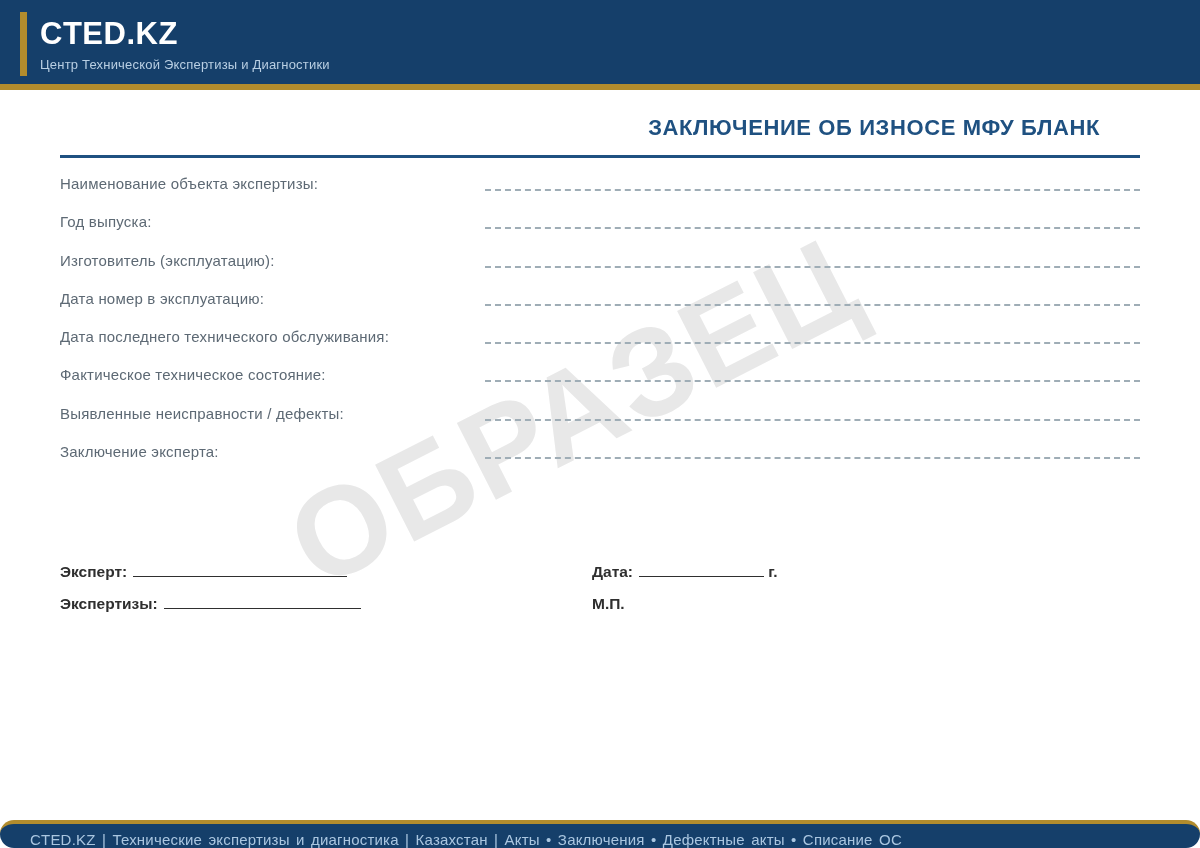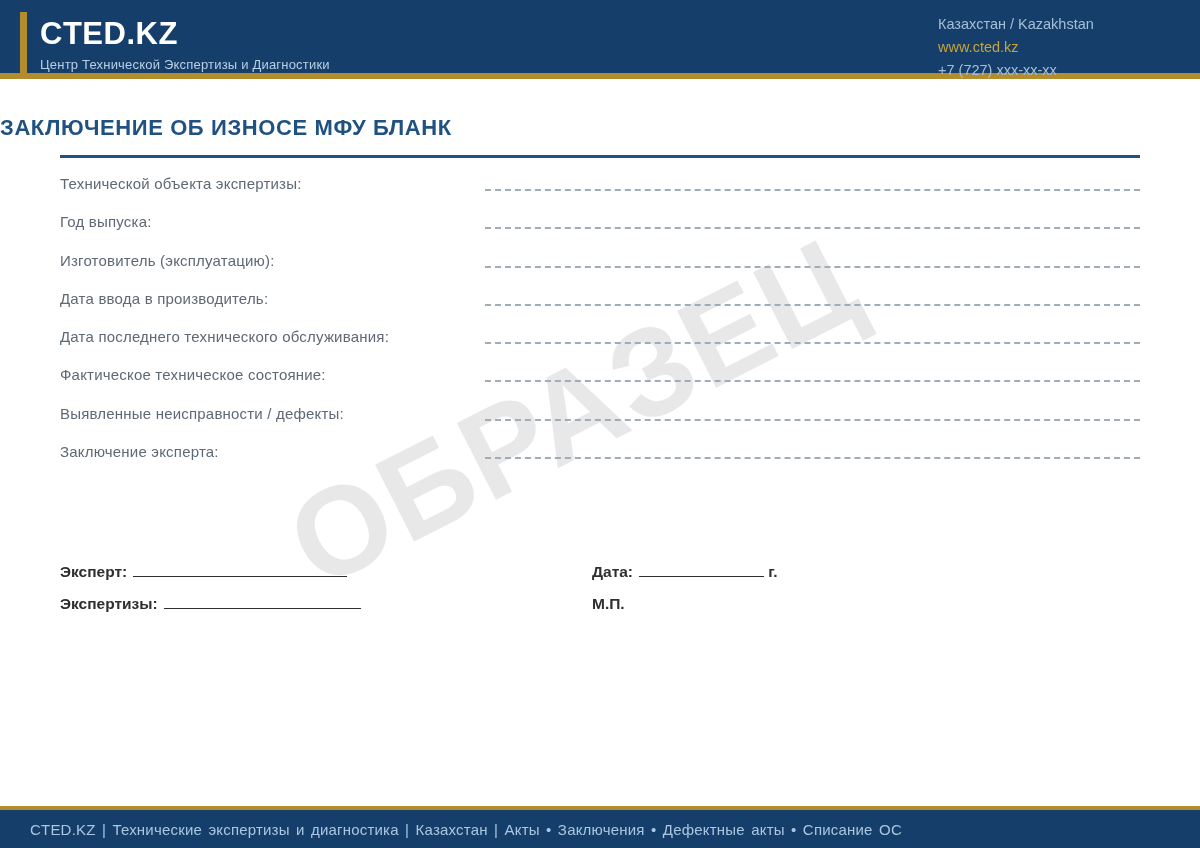--- a/index.html
+++ b/index.html
@@ -11,21 +11,21 @@
   *{box-sizing:border-box; margin:0; padding:0;}
   html,body{width:1200px; height:848px;}
   body{
     font-family:"Liberation Sans", sans-serif;
     background:#ffffff;
     position:relative;
     overflow:hidden;
   }
   
   .site-header{
-    position:absolute; left:0; top:0; width:1200px; height:79px;
+    position:absolute; left:0; top:0; width:1200px; height:90px;
     background:var(--navy);
     border-bottom:6px solid var(--gold);
   }
   .logo-wrap{
     position:absolute; left:20px; top:12px; height:64px;
     display:flex; align-items:stretch;
   }
   .logo-accent{
     width:7px; background:var(--gold); margin-right:13px;
   }
@@ -40,21 +40,21 @@
     position:absolute; left:938px; top:16px;
     display:flex; flex-direction:column; gap:7px;
     font-size:14.5px;
   }
   .hc-country{color:var(--header_muted);}
   .hc-site{color:var(--link_gold); text-decoration:none;}
   .hc-phone{color:var(--header_muted);}
   
   .doc-title{
     position:absolute; left:0; top:115px; width:1100px;
-    text-align:left; color:var(--title_blue);
+    text-align:right; color:var(--title_blue);
     font-size:22px; font-weight:bold; letter-spacing:0.6px;
   }
   .title-rule{
     position:absolute; left:60px; top:155px; width:1080px; height:3px;
     background:var(--title_blue);
   }
   
   .watermark{
     position:absolute; left:265px; top:340px;
     font-size:125px; font-weight:bold; color:var(--watermark_gray);
@@ -85,68 +85,63 @@
     display:inline-block; height:13px;
     border-bottom:1.5px solid var(--sig_dark);
     margin-left:6px; vertical-align:baseline;
   }
   .line-expert{width:214px;}
   .line-position{width:197px;}
   .line-date{width:125px;}
   .sig-right{position:absolute; left:532px; top:0;}
   
   .site-footer{
-    position:absolute; left:0; bottom:0; width:1200px; height:42px;
+    position:absolute; left:0; bottom:0; width:1200px; height:28px;
     background:var(--navy);
     border-top:4px solid var(--gold);
-    display:flex; align-items:center;
+    display:flex; align-items:flex-end;border-radius:18px;
   }
   .footer-line{
     color:var(--footer_text); font-size:15px; padding-left:30px;
     letter-spacing:0.2px; word-spacing:2px; white-space:nowrap;
   }
 </style>
 </head>
 <body>
 
 <header class="site-header">
   <div class="logo-wrap">
     <div class="logo-accent"></div>
     <div class="logo-text-col">
       <div class="logo-title">CTED.KZ</div>
       <div class="logo-tagline">Центр Технической Экспертизы и Диагностики</div>
     </div>
   </div>
-  <div class="header-contacts">
-    <span class="hc-country">Казахстан / Kazakhstan</span>
-    <a class="hc-site" href="#">www.cted.kz</a>
-    <span class="hc-phone">+7 (727) xxx-xx-xx</span>
-  </div>
 </header>
 
 <h1 class="doc-title">ЗАКЛЮЧЕНИЕ ОБ ИЗНОСЕ МФУ БЛАНК</h1>
 <div class="title-rule"></div>
 
 <div class="watermark">ОБРАЗЕЦ</div>
 
 <main class="form-area">
   <div class="row">
-    <span class="flabel">Технической объекта экспертизы:</span>
+    <span class="flabel">Наименование объекта экспертизы:</span>
     <span class="fline"></span>
   </div>
   <div class="row">
     <span class="flabel">Год выпуска:</span>
     <span class="fline"></span>
   </div>
   <div class="row">
     <span class="flabel">Изготовитель (эксплуатацию):</span>
     <span class="fline"></span>
   </div>
   <div class="row">
-    <span class="flabel">Дата ввода в производитель:</span>
+    <span class="flabel">Дата номер в эксплуатацию:</span>
     <span class="fline"></span>
   </div>
   <div class="row">
     <span class="flabel">Дата последнего технического обслуживания:</span>
     <span class="fline"></span>
   </div>
   <div class="row">
     <span class="flabel">Фактическое техническое состояние:</span>
     <span class="fline"></span>
   </div>

